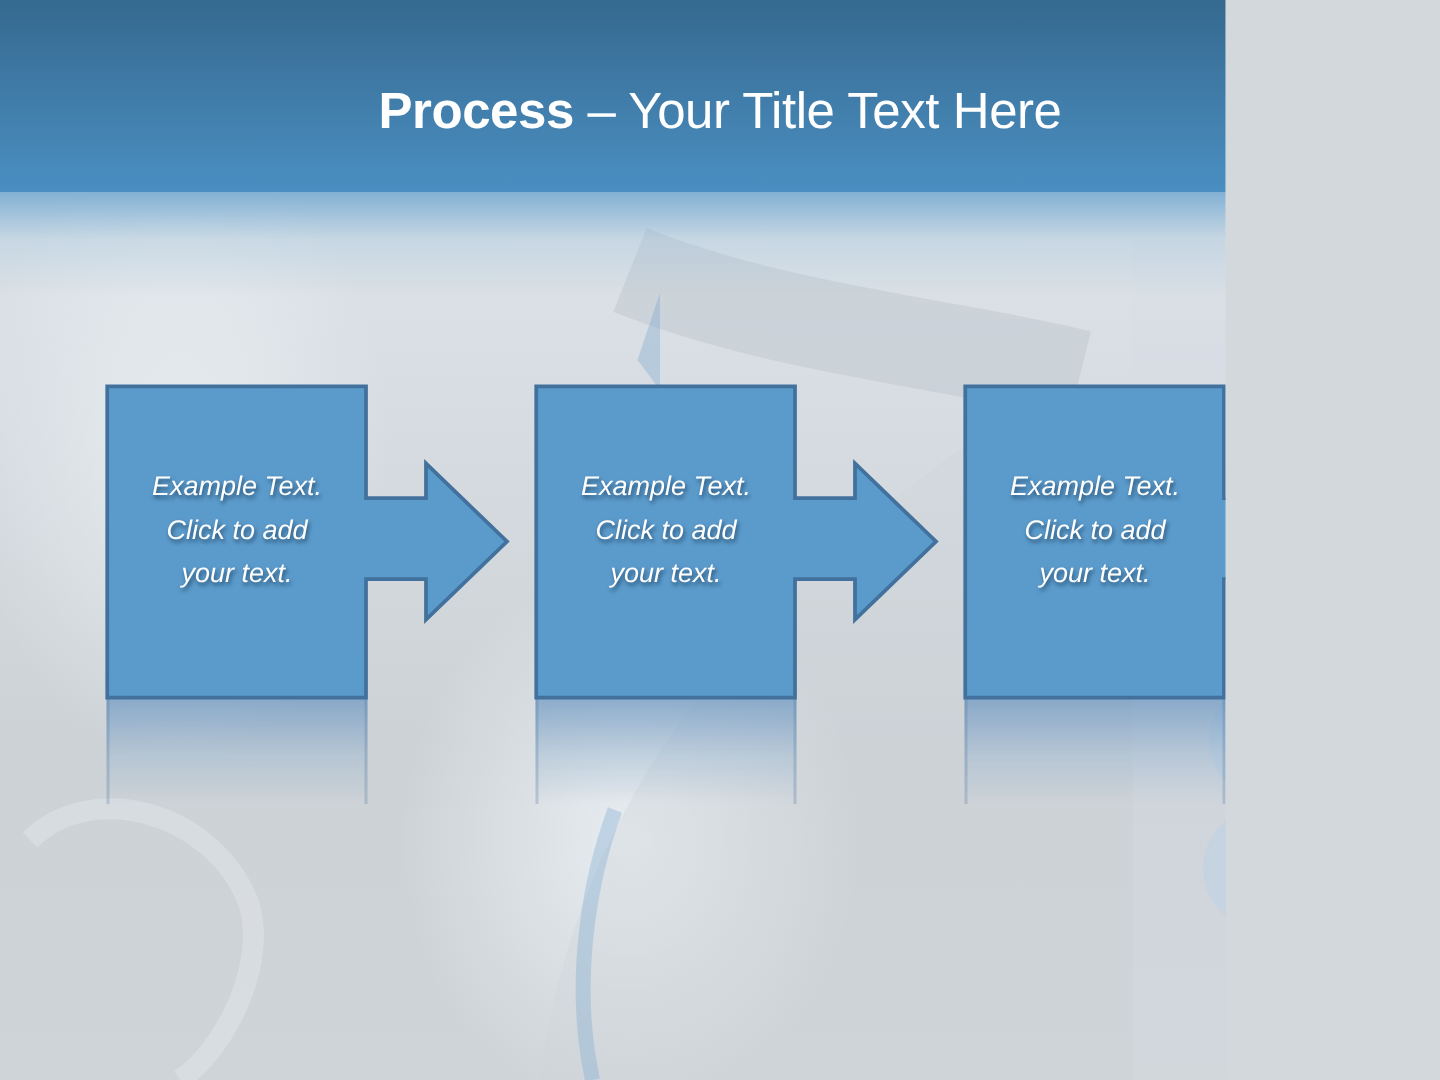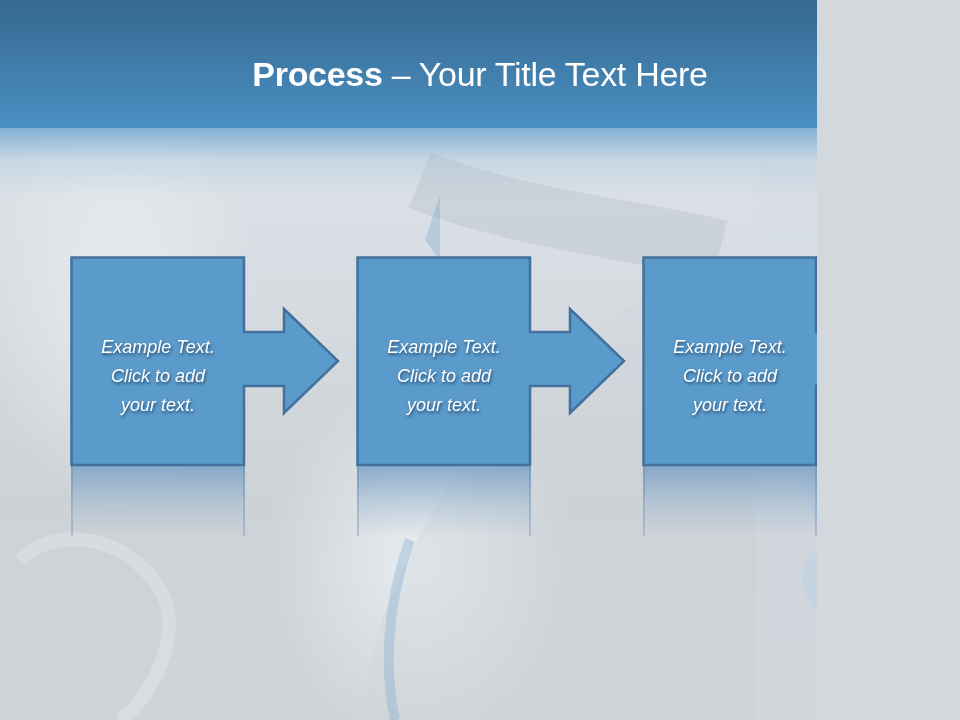--- a/index.html
+++ b/index.html
@@ -33,21 +33,20 @@
     .title .bold { font-weight: bold; }
     .step {
       position: absolute; top: 256px; width: 290px; height: 212px;
     }
     .step svg { position: absolute; left: 0; top: 0; overflow: visible; }
     .step-text {
       position: absolute; left: 2px; top: 54px; width: 172px;
       text-align: center; color: #ffffff; font-style: italic;
       font-size: 18px; line-height: 29px;
       text-shadow: 1px 2px 3px rgba(20,50,80,0.75);
-      margin-top: 23px;
     }
     .reflection {
       position: absolute; top: 466px; width: 174px; height: 70px;
       background: linear-gradient(180deg, rgba(90,140,190,0.6) 0%, rgba(140,175,205,0.35) 55%, rgba(200,210,218,0) 100%);
       border-left: 2px solid rgba(70,110,150,0.25);
       border-right: 2px solid rgba(70,110,150,0.25);
       box-sizing: border-box;
     }
   </style>
 </head>

